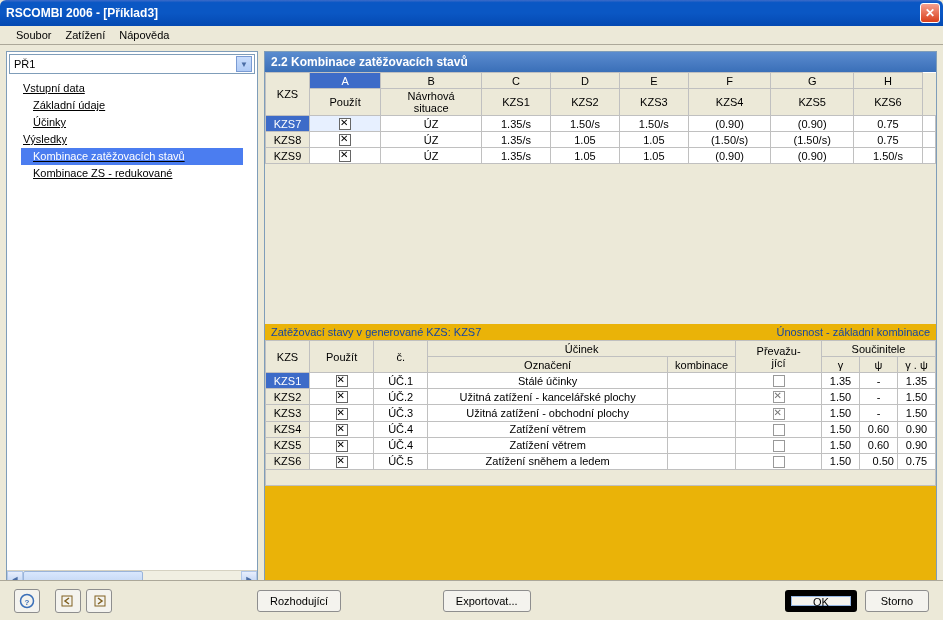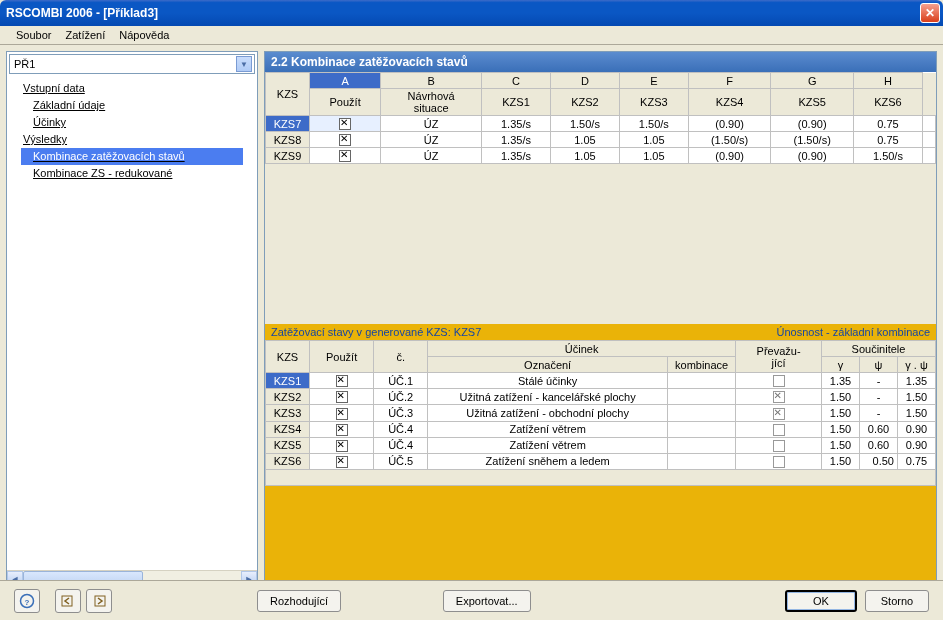--- a/index.html
+++ b/index.html
@@ -136,21 +136,21 @@
   border:1px solid #8e8e8e; border-radius:3px;
   display:flex; align-items:center; justify-content:center; margin-right:5px;
   cursor:pointer;
 }
 .icon-btn svg { width:16px; height:16px; }
 .push-btn {
   height:22px; padding:0 12px; background:#f4f3ee;
   border:1px solid #8e8e8e; border-radius:3px; cursor:pointer;
   font-family:inherit; font-size:11px;
 }
-.push-btn.default { border:2px solid #000000; box-shadow:0 0 0 1px #94b6e3 inset;}
+.push-btn.default { border:6px solid #000000; box-shadow:0 0 0 1px #94b6e3 inset;}
 td.left { text-align:center; }
 .grid-empty-row td { height:48px; background:#ece9d8; border:none; }
 </style>
 </head>
 <body>
 
 <div class="titlebar">
   <span class="title">RSCOMBI 2006 - [Příklad3]</span>
   <div class="close-btn">✕</div>
 </div>

